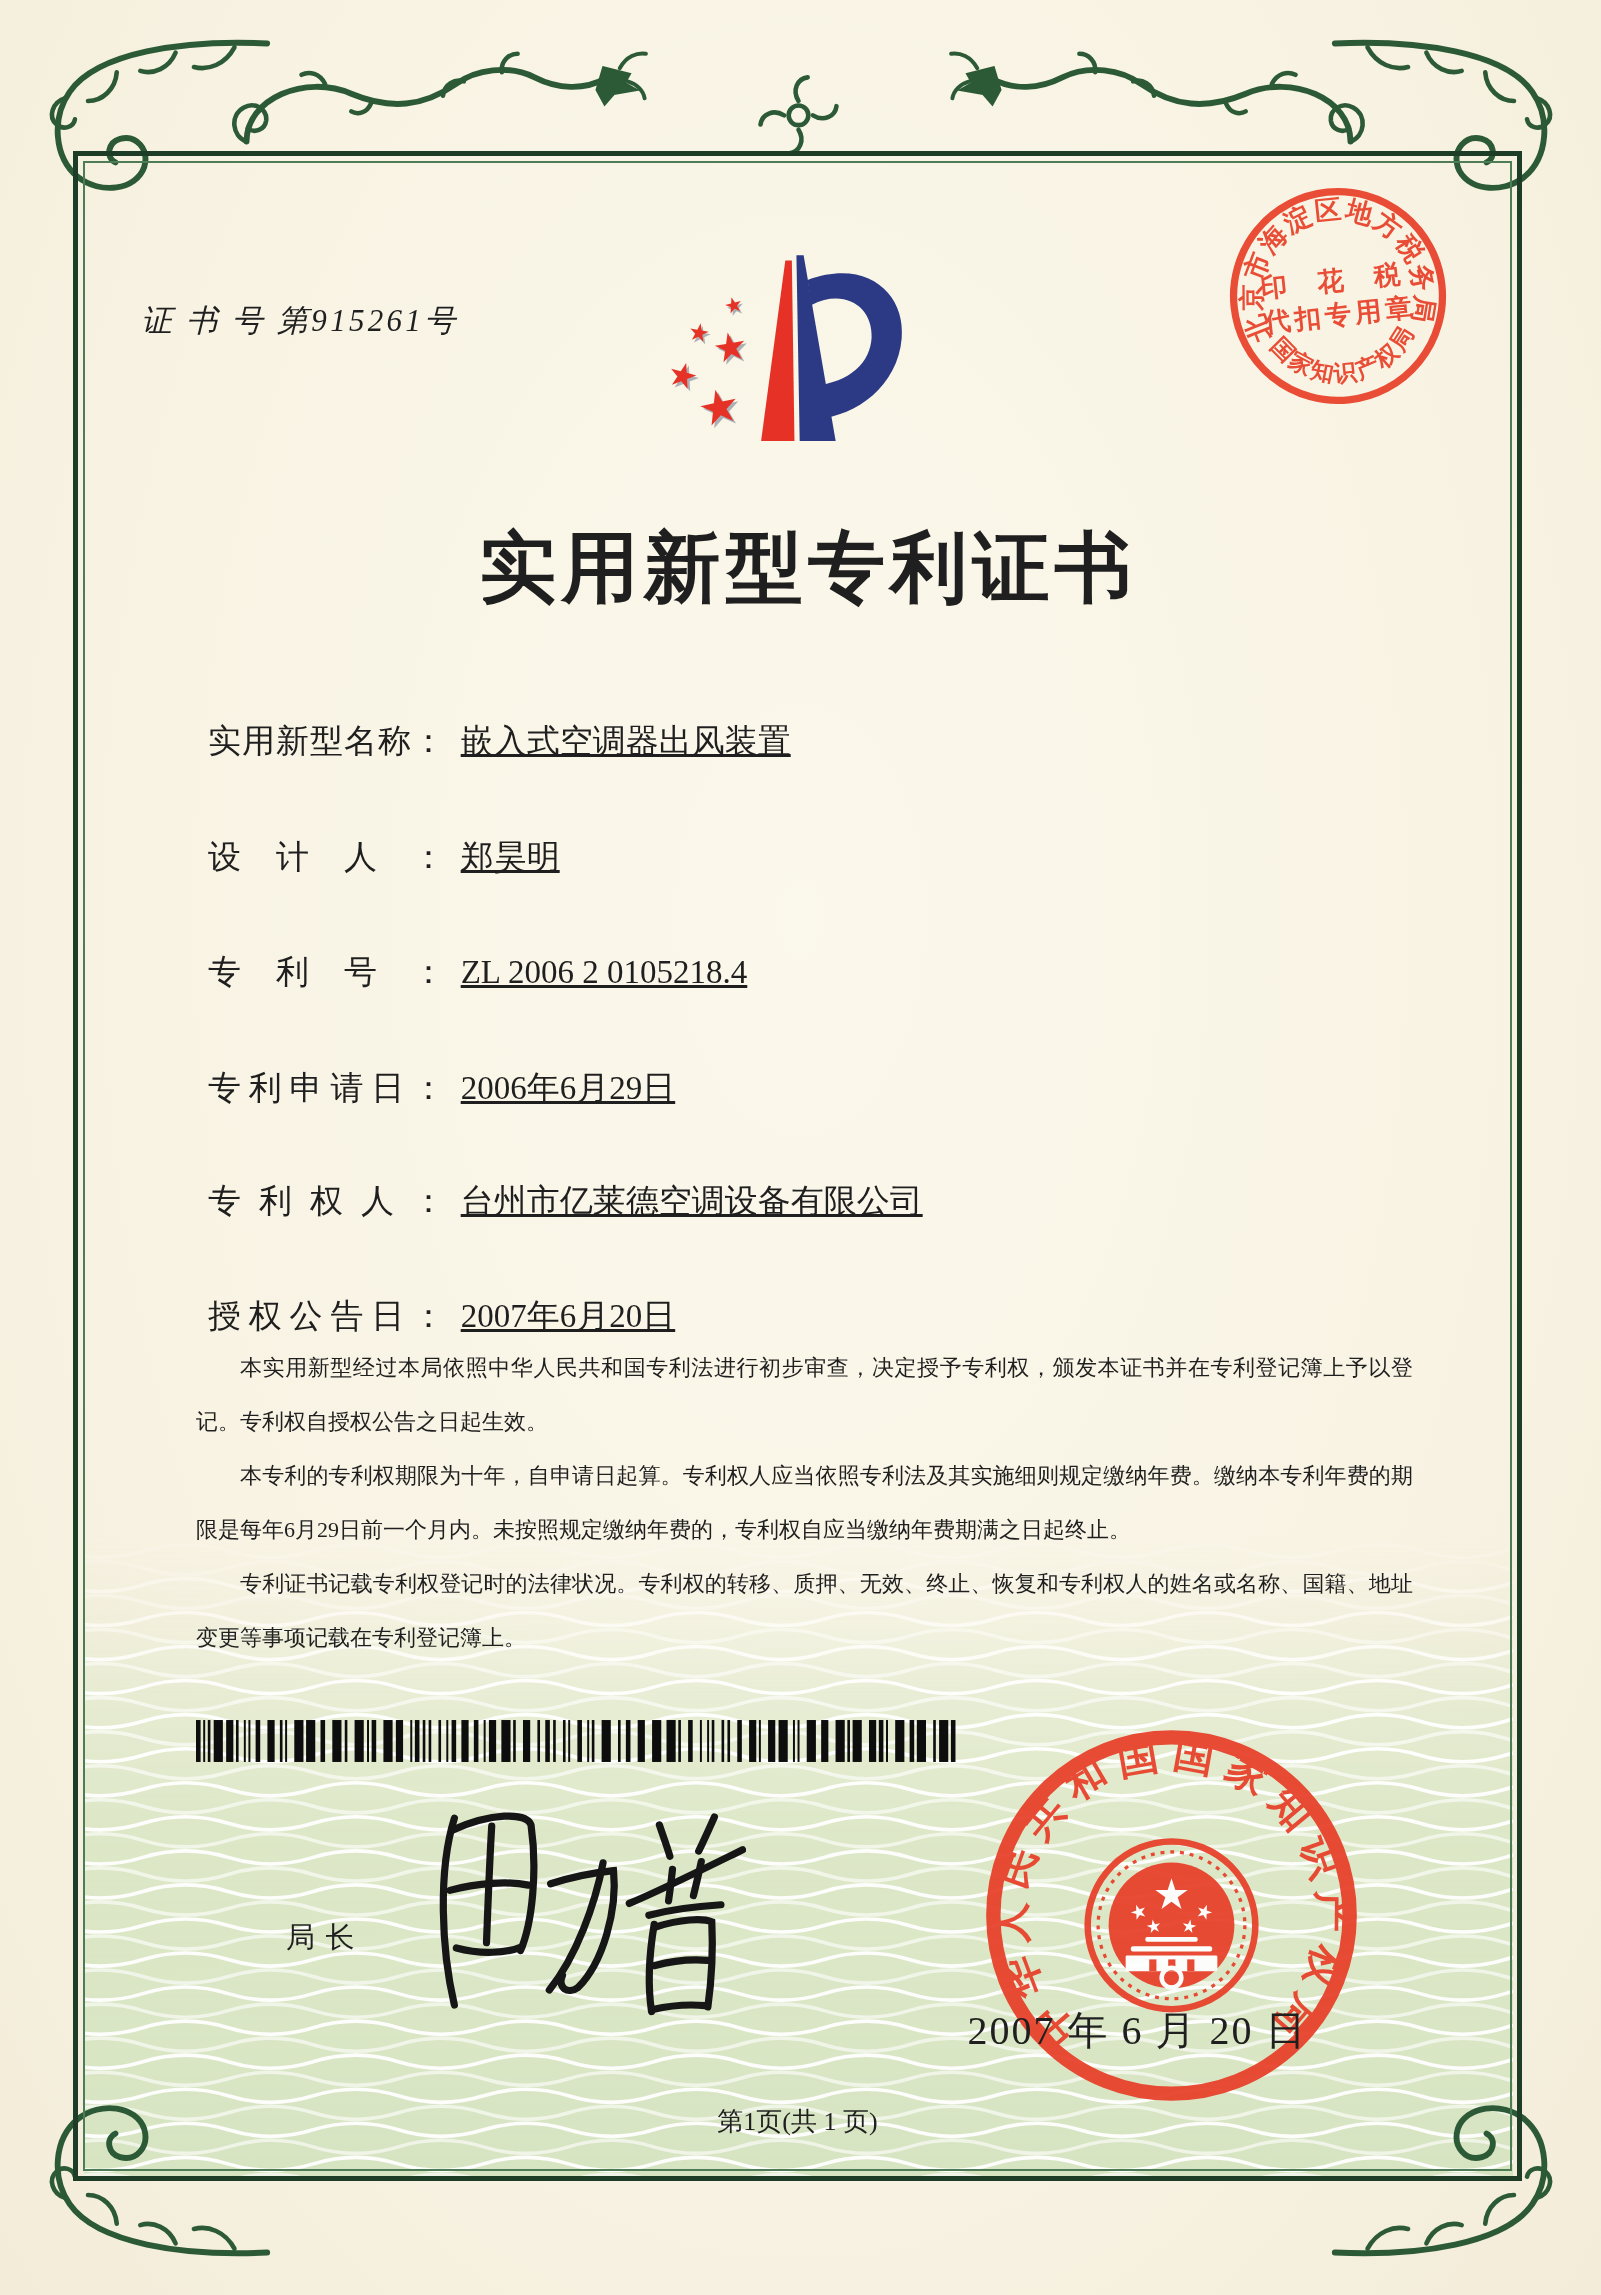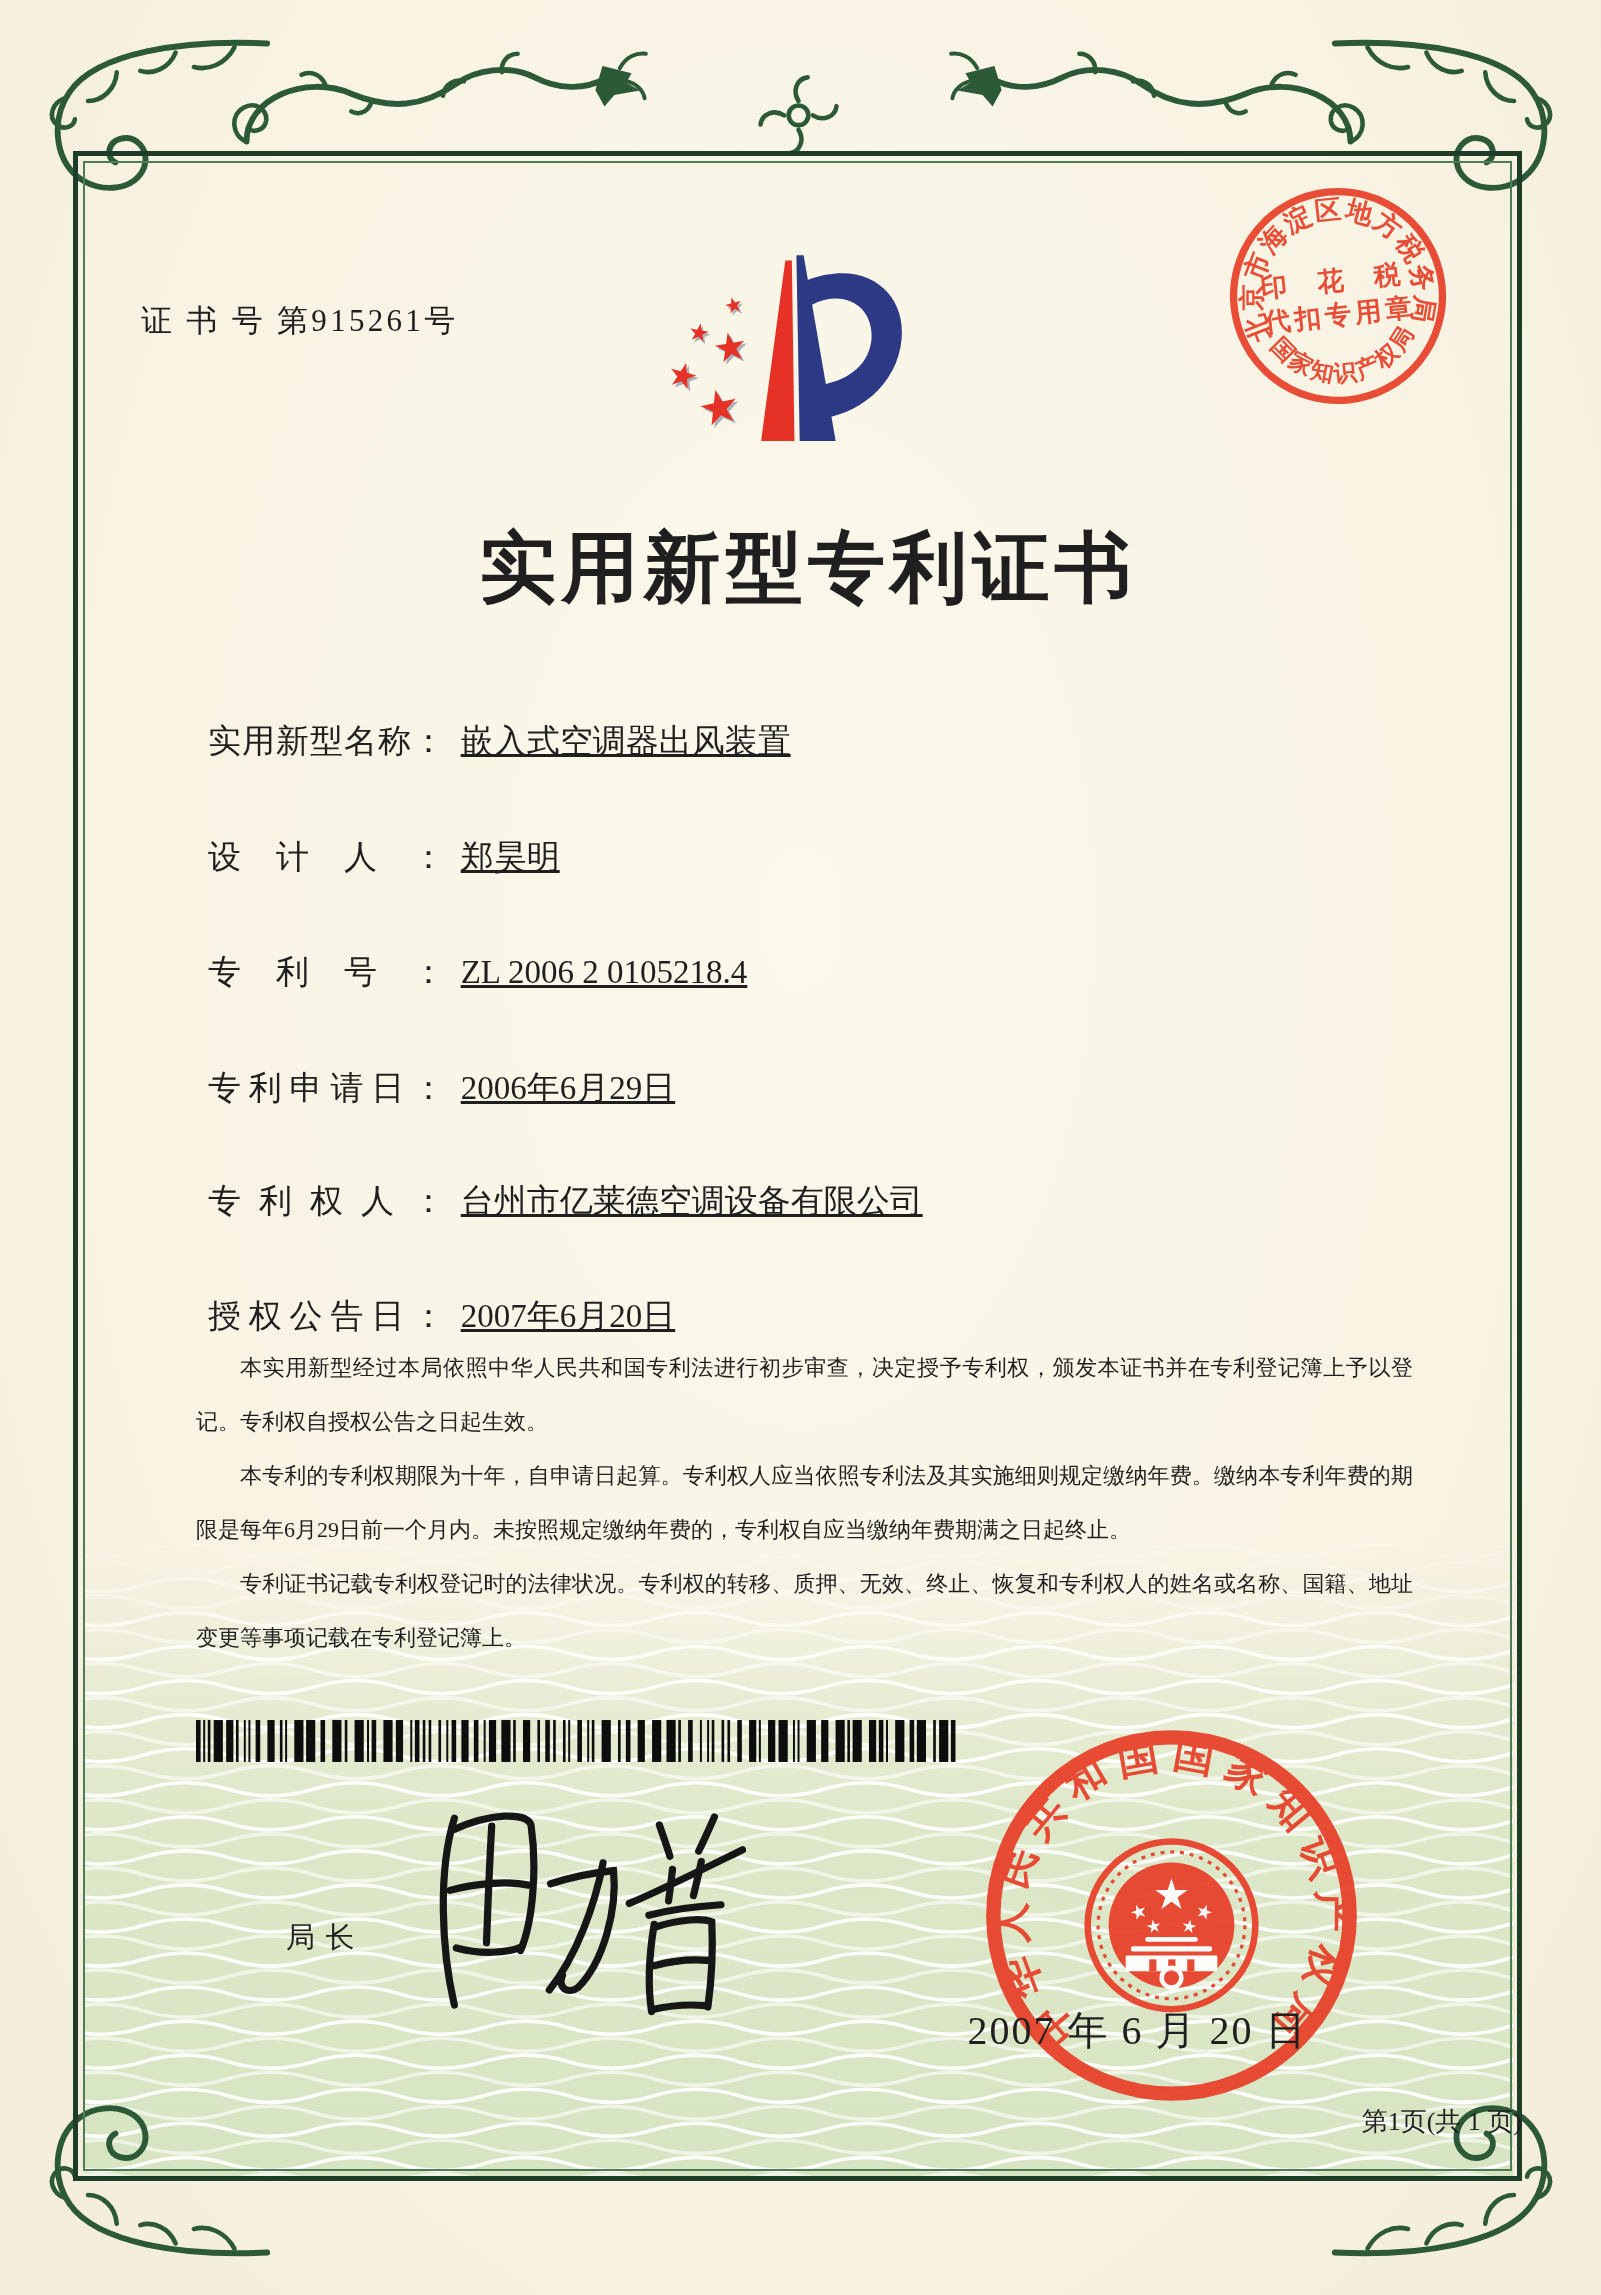--- a/index.html
+++ b/index.html
@@ -14,41 +14,41 @@
   .frame-inner{position:absolute;left:5.2px;top:5.2px;right:5.2px;bottom:5.2px;
     border:2px solid #4e7c56;}
   
   .waves{position:absolute;left:84px;top:1526px;width:1429px;height:651px;z-index:1;
     background:linear-gradient(to bottom, rgba(219,231,200,0) 0%, rgba(219,231,200,.45) 20%,
       rgba(217,230,196,.9) 48%, #d7e4c2 100%);
     -webkit-mask-image:linear-gradient(to bottom,transparent 0,#000 26%,#000 100%);
     mask-image:linear-gradient(to bottom,transparent 0,#000 26%,#000 100%);}
   .waves svg{position:absolute;left:0;top:0;}
   
-  .cert-no{position:absolute;left:141px;top:300px;font-size:31px;letter-spacing:3.3px;z-index:4;}
+  .cert-no{position:absolute;left:141px;top:300px;font-size:31px;letter-spacing:3.3px;z-index:4;font-style:italic;}
   .logo{position:absolute;left:665px;top:217px;z-index:4;}
   .tax-stamp{position:absolute;left:1219px;top:177px;z-index:5;opacity:.92;transform:rotate(-6deg);}
   .title{position:absolute;left:0;top:510px;width:1602px;margin:7px;text-align:center;
     font-size:77px;font-weight:bold;letter-spacing:5.2px;z-index:4;}
   
   .field{position:absolute;left:208px;font-size:33px;white-space:nowrap;z-index:4;text-decoration:underline;}
   .f-label{display:inline-block;width:237px;text-align:justify;text-align-last:justify;}
   .f-value{margin-left:15.7px;}
   
   .body-text{position:absolute;left:196px;top:1341px;width:1217px;z-index:4;
     font-size:22px;line-height:54px;text-align:justify;}
   .body-text p{margin:0;text-indent:2em;}
   
   .barcode{position:absolute;left:196px;top:1720px;z-index:4;}
   .sig-title{position:absolute;left:286px;top:1918px;font-size:29px;letter-spacing:10.5px;z-index:5;}
   .signature{position:absolute;left:392px;top:1779px;z-index:5;}
   .seal{position:absolute;left:975px;top:1719px;z-index:4;opacity:.93;}
   .seal-date{position:absolute;left:941px;top:2003px;width:393px;text-align:center;
     font-size:40px;letter-spacing:2px;z-index:6;}
-  .footer{position:absolute;left:73px;top:2104px;width:1449px;text-align:right;
+  .footer{position:absolute;left:73px;top:2104px;width:1449px;text-align:center;
     font-size:26px;z-index:6;}
   
   .deco{position:absolute;z-index:2;}
   .c-tl{left:38px;top:33px;}
   .c-tr{left:1328px;top:33px;transform:scaleX(-1);}
   .c-bl{left:38px;top:2093px;transform:scaleY(-1);}
   .c-br{left:1328px;top:2093px;transform:scale(-1,-1);}
 </style>
 </head>
 <body>

